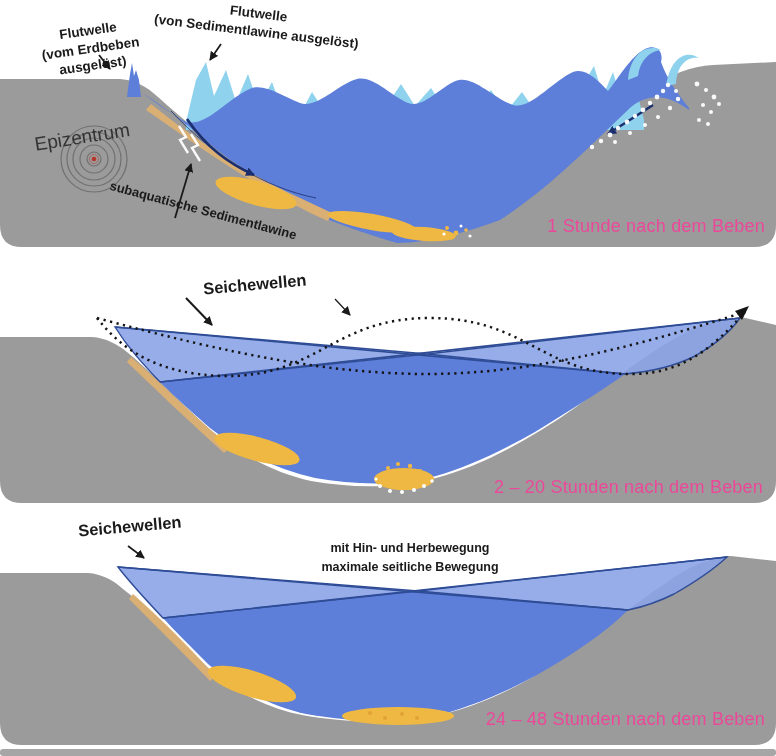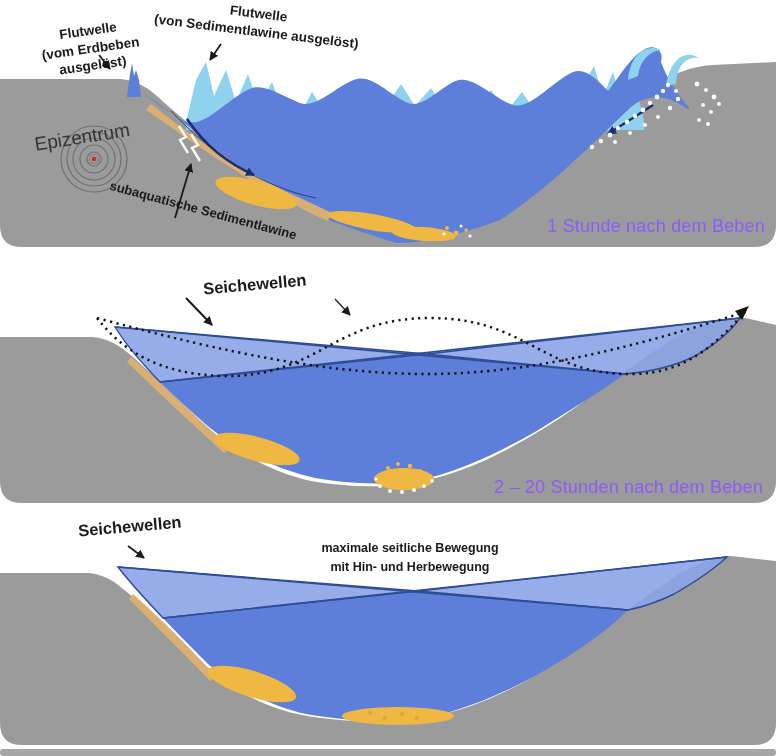--- a/index.html
+++ b/index.html
@@ -19,21 +19,21 @@
   .wdot{fill:#ffffff;}
   .ring{stroke:var(--epicenter-ring-gray,#6a6a6a);fill:none;stroke-width:1.2;opacity:.85;}
   .lbl{position:absolute;color:var(--text-dark,#1a1a1a);}
   .lbl-2line{text-align:center;font-size:13.5px;font-weight:600;line-height:1.3;}
   #lbl-flut-quake{left:8px;top:22px;width:165px;transform:rotate(-8deg);}
   #lbl-flut-slide{left:150px;top:5px;width:215px;transform:rotate(7deg);}
   #lbl-epicenter{left:33px;top:134px;font-size:19px;font-weight:500;color:#333;
                  transform:rotate(-9deg);transform-origin:left top;}
   #lbl-slide{left:112px;top:178px;font-size:13px;font-weight:600;white-space:nowrap;
              transform:rotate(15deg);transform-origin:left top;}
-  .caption{position:absolute;font-size:18px;font-weight:500;color:#8b5cf6;letter-spacing:.2px;}
+  .caption{position:absolute;font-size:18px;font-weight:500;color:#ec4899;letter-spacing:.2px;}
   #caption-1{right:11px;top:216px;}
   #caption-2{right:13px;top:477px;}
   #caption-3{right:11px;top:709px;}
   .seiche{font-size:16.5px;font-weight:600;transform:rotate(-5deg);}
   #lbl-seiche-2{left:203px;top:275px;}
   #lbl-seiche-3{left:78px;top:517px;}
   #lbl-movement{left:295px;top:539px;width:230px;text-align:center;
                 font-size:12.5px;font-weight:600;line-height:1.55;}
 </style>
 </head>
@@ -223,18 +223,19 @@
 
 <div class="caption" id="caption-1">1 Stunde nach dem Beben</div>
 
 <div class="lbl seiche" id="lbl-seiche-2">Seichewellen</div>
 
 <div class="caption" id="caption-2">2 – 20 Stunden nach dem Beben</div>
 
 <div class="lbl seiche" id="lbl-seiche-3">Seichewellen</div>
 
 <div class="lbl" id="lbl-movement">
+  <div>mit Hin- und Herbewegung</div>
   <div>maximale seitliche Bewegung</div>
-  <div>mit Hin- und Herbewegung</div>
-</div>
-
+</div>
+
+<div class="caption" id="caption-3">24 – 48 Stunden nach dem Beben</div>
 
 </div>
 
 </body></html>

